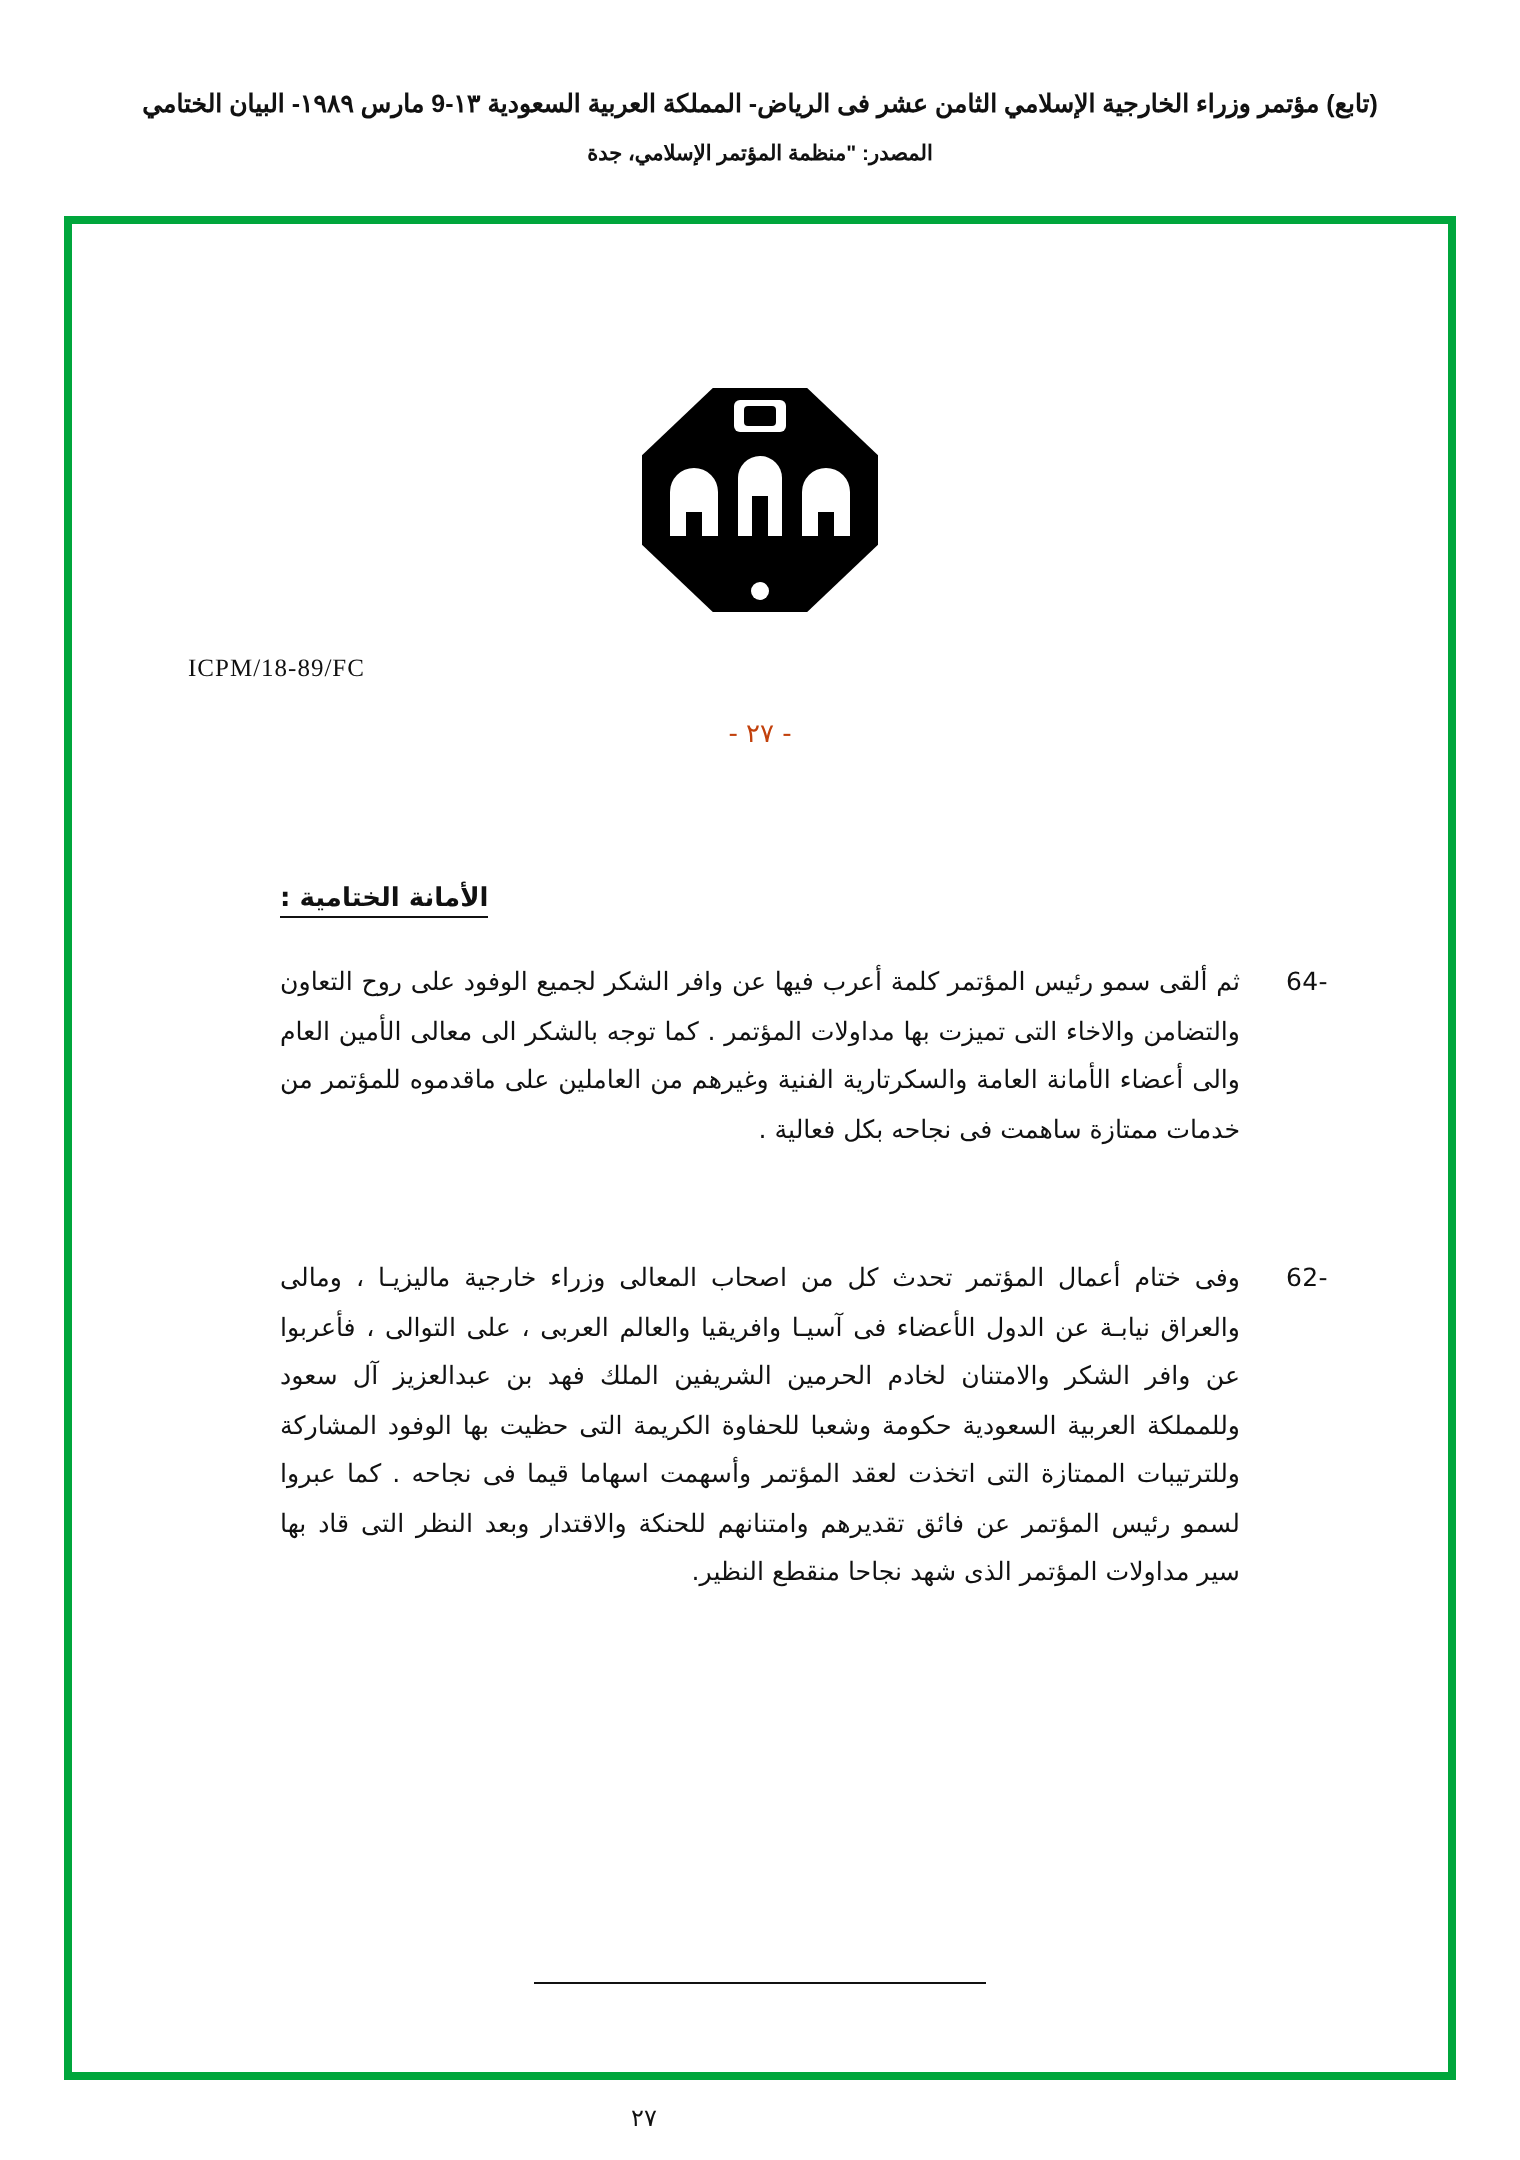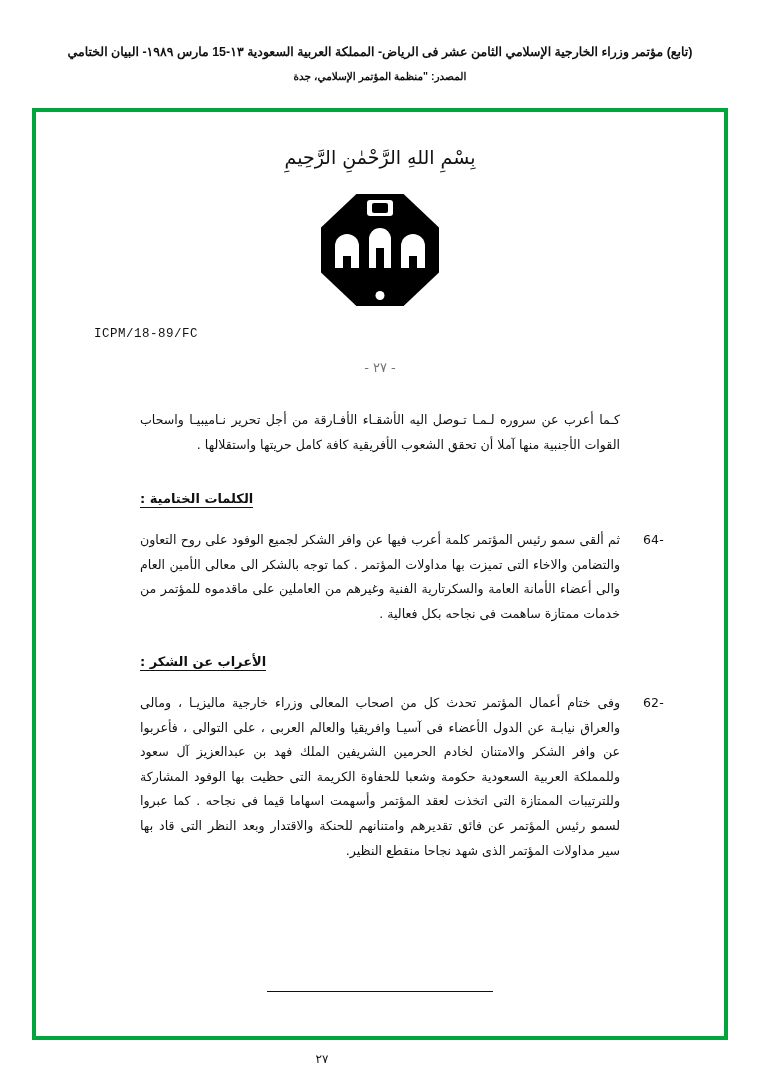--- a/index.html
+++ b/index.html
@@ -167,36 +167,36 @@
     height: 9px;
     background: #fff;
     border-radius: 50%;
   }
 
   
   .doc-code {
     position: absolute;
     top: 215px;
     left: 58px;
-    font-family: Liberation Mono, monospace;
+    font-family: Liberation Serif, serif;
     font-size: 12.5px;
     letter-spacing: 0.5px;
     direction: ltr;
     color: #111;
   }
 
   
   .inner-page-no {
     position: absolute;
     top: 248px;
     left: 0;
     width: 100%;
     text-align: center;
     font-size: 13px;
-    color: #737373;
+    color: #c2410c;
     font-family: "DejaVu Sans", sans-serif;
   }
 
   
   .body-area {
     position: absolute;
     top: 296px;
     left: 0;
     width: 100%;
     direction: rtl;
@@ -264,71 +264,63 @@
     text-align: center;
     font-size: 12px;
     font-family: "DejaVu Sans", sans-serif;
     color: #111;
   }
 </style>
 </head>
 <body>
 
 <div class="doc-header">
-  <div class="hdr-line">(تابع) مؤتمر وزراء الخارجية الإسلامي الثامن عشر فى الرياض- المملكة العربية السعودية ١٣-15 مارس ١٩٨٩- البيان الختامي</div>
+  <div class="hdr-line">(تابع) مؤتمر وزراء الخارجية الإسلامي الثامن عشر فى الرياض- المملكة العربية السعودية ١٣-9 مارس ١٩٨٩- البيان الختامي</div>
   <div class="hdr-source">المصدر: "منظمة المؤتمر الإسلامي، جدة</div>
 </div>
 
 <div class="page-frame">
   <div class="page-inner">
 
-    <div class="basmala">بِسْمِ اللهِ الرَّحْمٰنِ الرَّحِيمِ</div>
 
     <div class="emblem">
       <div class="oct">
         <div class="top-badge"></div>
         <div class="cut-left"></div>
         <div class="cut-mid"></div>
         <div class="cut-right"></div>
         <div class="dot-l"></div>
         <div class="dot-m"></div>
         <div class="dot-r"></div>
         <div class="base-mark"></div>
       </div>
     </div>
 
     <div class="doc-code">ICPM/18-89/FC</div>
 
     <div class="inner-page-no">- ٢٧ -</div>
 
     <div class="body-area">
 
-      <div class="para">
-        <span class="num"></span>
-        <p>كـما أعرب عن سروره لـمـا تـوصل اليه الأشقـاء الأفـارقة من أجل تحرير نـاميبيـا واسحاب القوات الأجنبية منها آملا أن تحقق الشعوب الأفريقية كافة كامل حريتها واستقلالها .</p>
-      </div>
 
       <div class="sp-34"></div>
 
       <div class="section-head">
-        <span>الكلمات الختامية :</span>
+        <span>الأمانة الختامية :</span>
       </div>
 
       <div class="sp-22"></div>
 
       <div class="para">
         <span class="num">-64</span>
         <p>ثم ألقى سمو رئيس المؤتمر كلمة أعرب فيها عن وافر الشكر لجميع الوفود على روح التعاون والتضامن والاخاء التى تميزت بها مداولات المؤتمر . كما توجه بالشكر الى معالى الأمين العام والى أعضاء الأمانة العامة والسكرتارية الفنية وغيرهم من العاملين على ماقدموه للمؤتمر من خدمات ممتازة ساهمت فى نجاحه بكل فعالية .</p>
       </div>
 
       <div class="sp-28"></div>
 
-      <div class="section-head">
-        <span>الأعراب عن الشكر :</span>
-      </div>
 
       <div class="sp-22"></div>
 
       <div class="para">
         <span class="num">-62</span>
         <p>وفى ختام أعمال المؤتمر تحدث كل من اصحاب المعالى وزراء خارجية ماليزيـا ، ومالى والعراق نيابـة عن الدول الأعضاء فى آسيـا وافريقيا والعالم العربى ، على التوالى ، فأعربوا عن وافر الشكر والامتنان لخادم الحرمين الشريفين الملك فهد بن عبدالعزيز آل سعود وللمملكة العربية السعودية حكومة وشعبا للحفاوة الكريمة التى حظيت بها الوفود المشاركة وللترتيبات الممتازة التى اتخذت لعقد المؤتمر وأسهمت اسهاما قيما فى نجاحه . كما عبروا لسمو رئيس المؤتمر عن فائق تقديرهم وامتنانهم للحنكة والاقتدار وبعد النظر التى قاد بها سير مداولات المؤتمر الذى شهد نجاحا منقطع النظير.</p>
       </div>
 
     </div>
 

